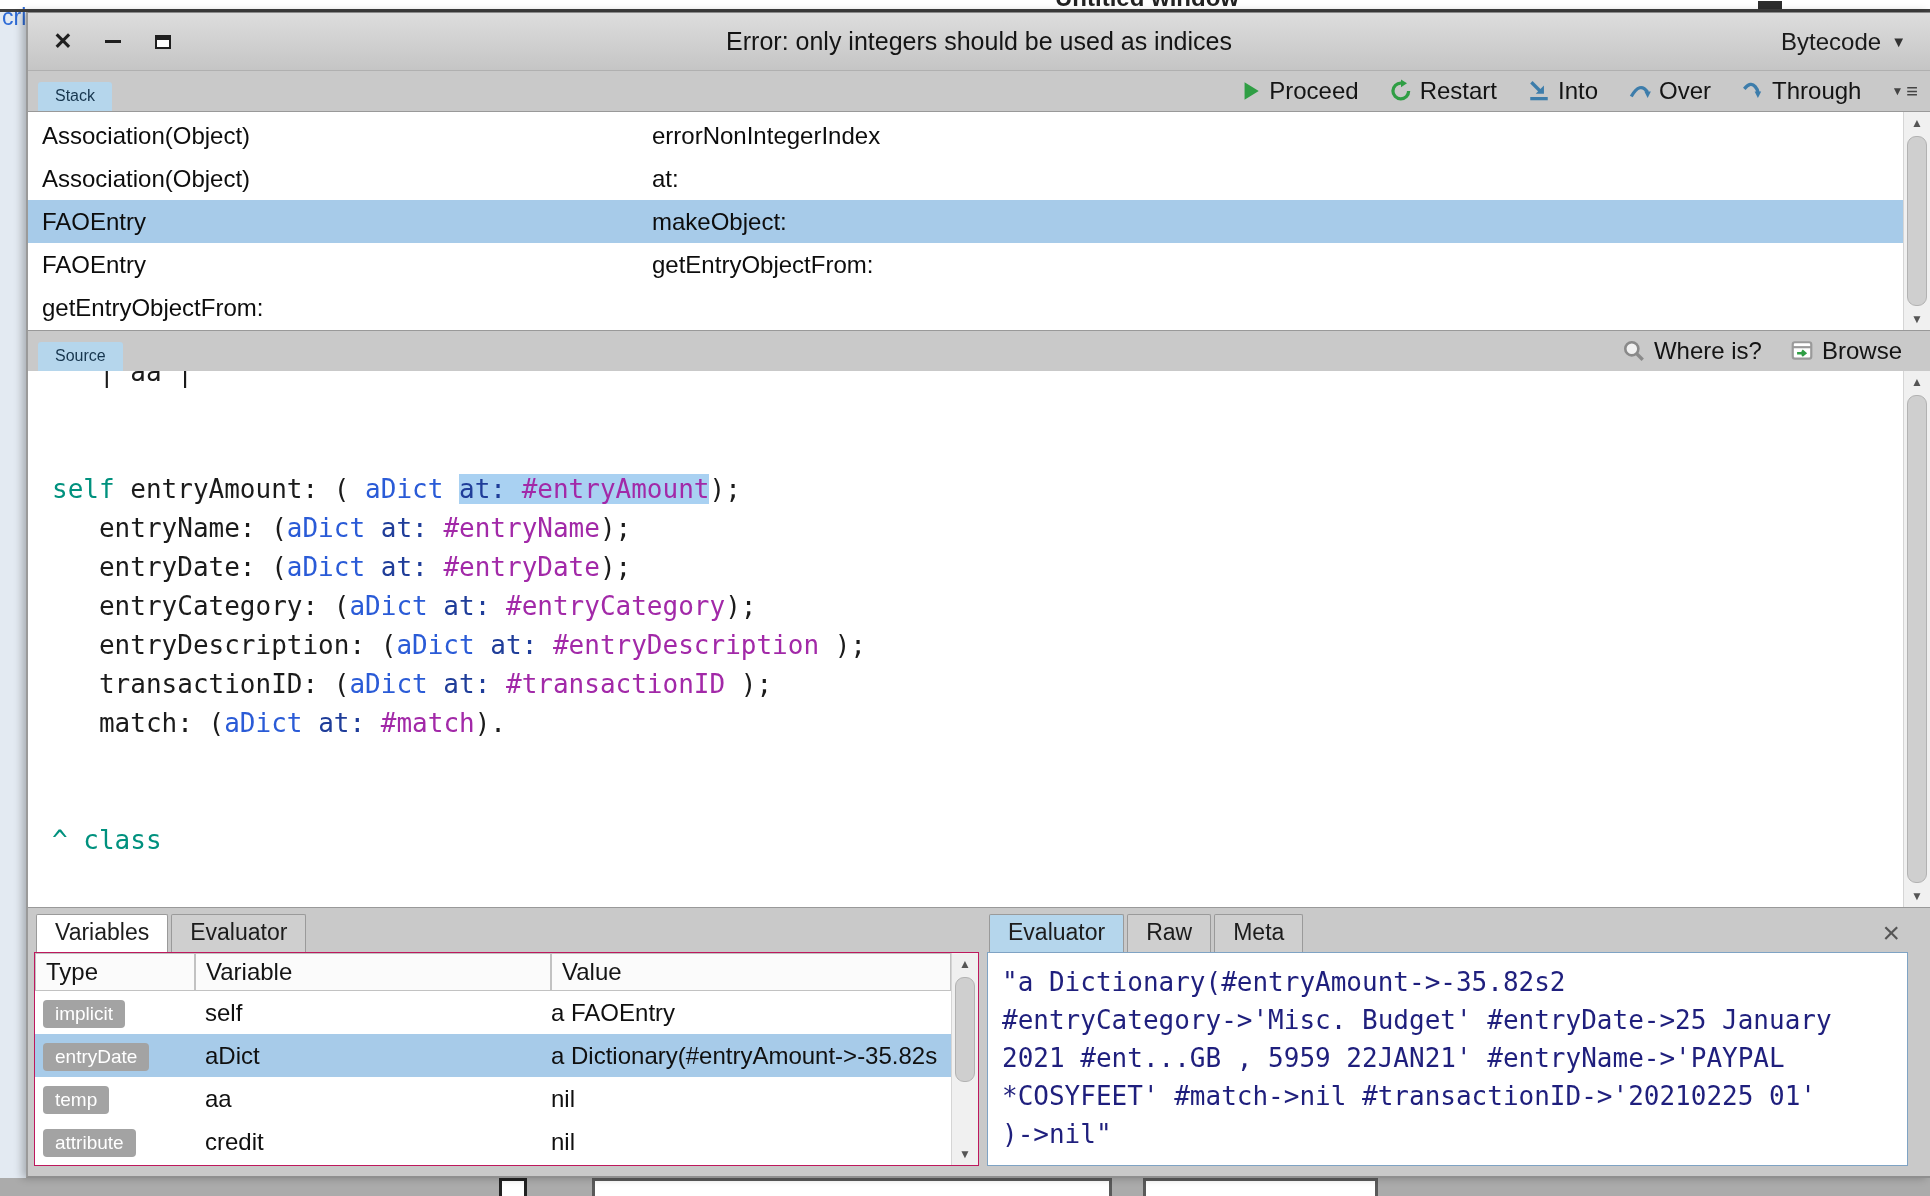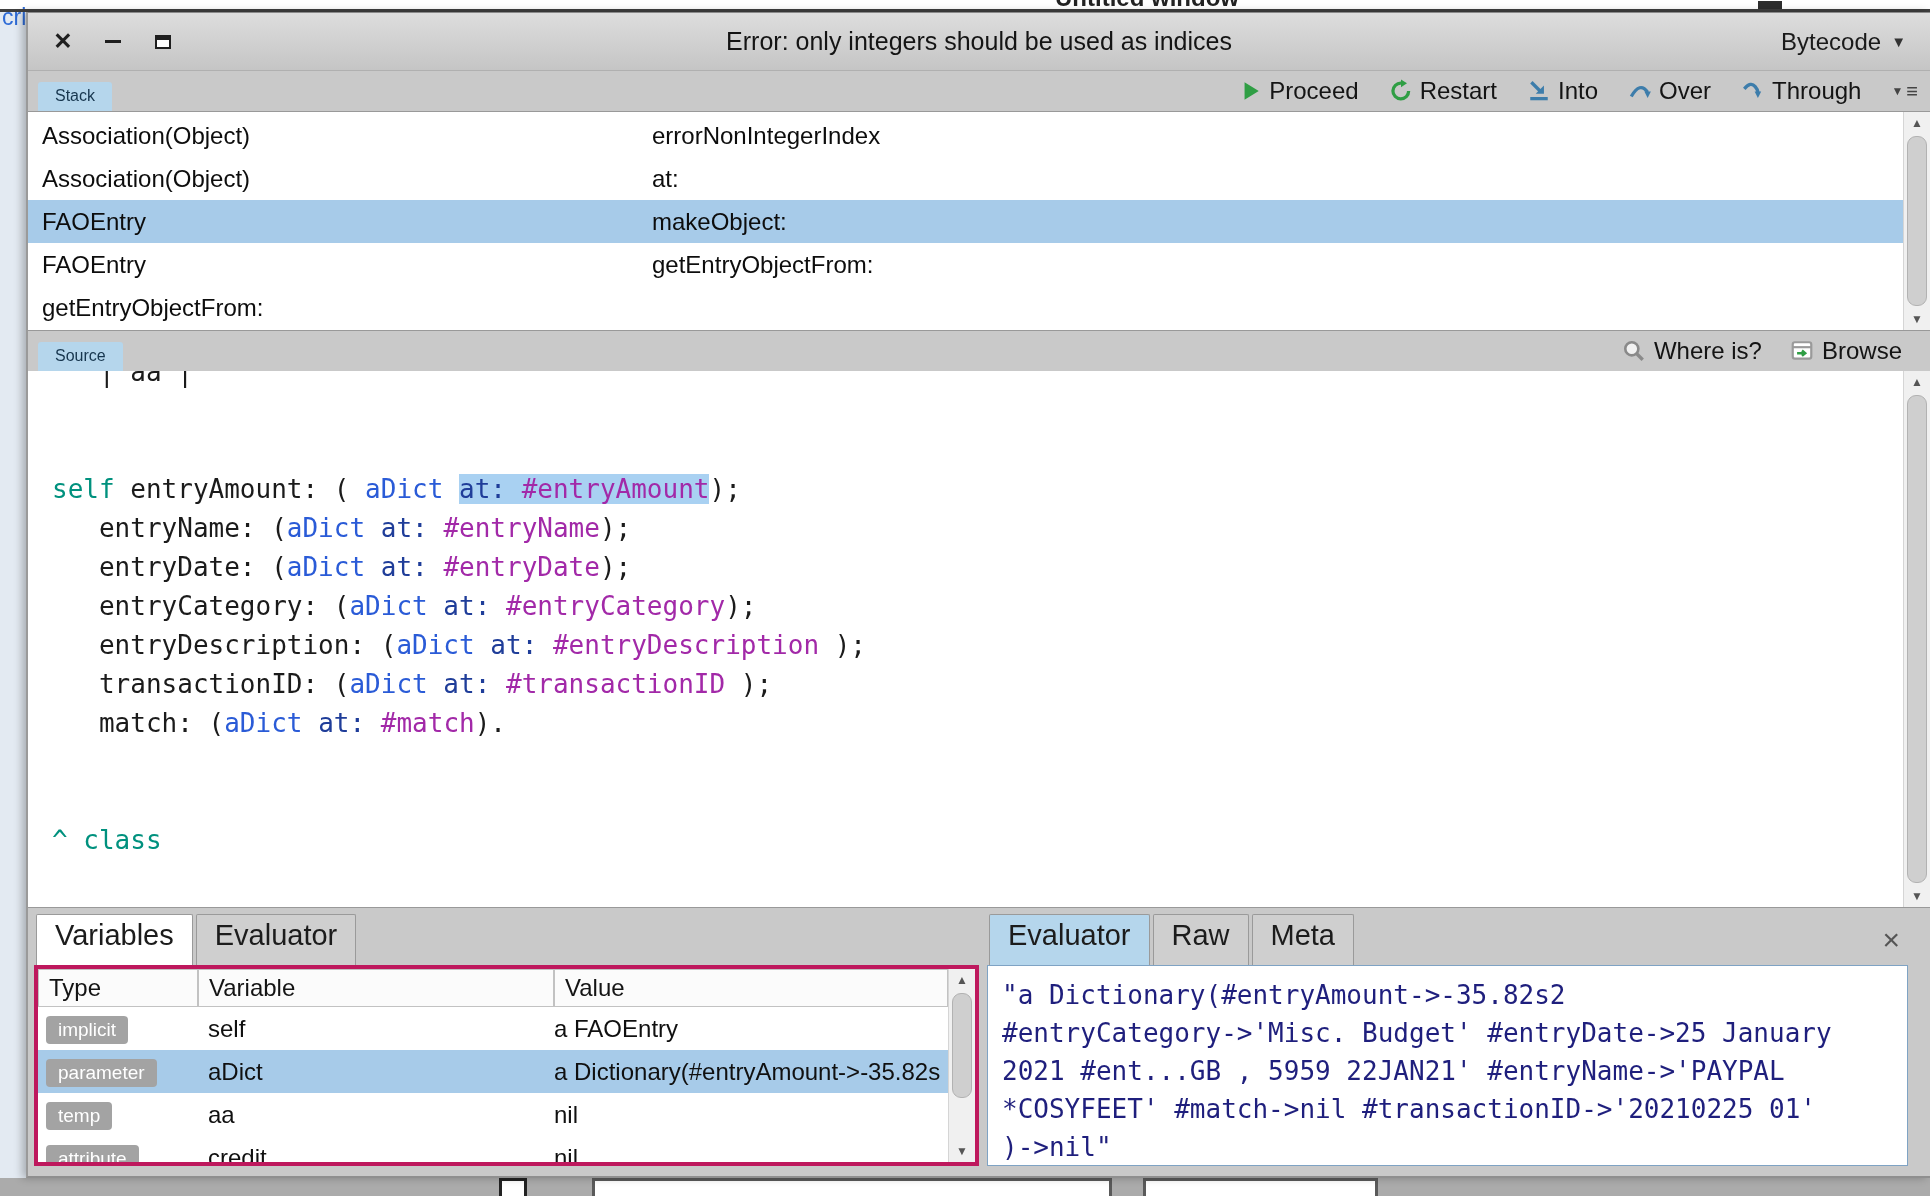--- a/index.html
+++ b/index.html
@@ -70,27 +70,27 @@
   .b { color:#2a5bd7; }
   .n { color:#1f3d99; }
   .m { color:#a229a8; }
   .hl { background:#a9d1f2; }
 
   .bottom { flex:0 0 268px; display:flex; gap:8px; padding:6px 22px 10px 6px; overflow:hidden; }
   .panel { display:flex; flex-direction:column; }
   .vars-panel { flex:0 0 945px; }
   .eval-panel { flex:1; }
   .ptabs { flex:0 0 36px; display:flex; align-items:flex-end; gap:3px; padding-left:2px; }
-  .ptab { font-size:29px; color:#1c1c1c; padding:4px 18px 13px; background:#cfcfcf; border:1px solid #9a9a9a;
+  .ptab { font-size:23px; color:#1c1c1c; padding:4px 18px 6px; background:#cfcfcf; border:1px solid #9a9a9a;
           border-bottom:none; border-radius:2px 2px 0 0; cursor:pointer; white-space:nowrap; }
   .ptab.active-white { background:#ffffff; }
   .ptab.active-blue { background:#b5d6ec; }
   .ptab-close { margin-left:auto; align-self:center; font-size:30px; color:#555; padding:0 8px; line-height:1; cursor:pointer; }
 
-  .vars-table { flex:1; display:flex; background:#fff; border:4px solid #be185d; overflow:hidden; }
+  .vars-table { flex:1; display:flex; background:#fff; border:1px solid #be185d; overflow:hidden; }
   .vars-main { flex:1; display:flex; flex-direction:column; overflow:hidden; }
   .vars-header { flex:0 0 38px; display:grid; grid-template-columns:160px 356px 1fr; }
   .hcell { border:1px solid #c2c2c2; background:#fbfbfb; font-size:24px; color:#141414; display:flex; align-items:center;
            padding-left:10px; }
   .vars-row { display:grid; grid-template-columns:160px 356px 1fr; height:43px; align-items:center; font-size:24px;
               color:#101010; cursor:pointer; }
   .vars-row.selected { background:#a7cbe9; }
   .vcell { overflow:hidden; white-space:nowrap; }
   .vname { padding-left:10px; }
   .badge { display:inline-block; margin-left:8px; background:#a3a3a3; color:#ffffff; font-size:19px; padding:3px 12px;
@@ -270,21 +270,21 @@
               <div class="hcell">Variable</div>
               <div class="hcell">Value</div>
             </div>
             <div id="vars-body">
                 <div class="vars-row">
                   <span class="vcell"><span class="badge">implicit</span></span>
                   <span class="vcell vname">self</span>
                   <span class="vcell vval">a FAOEntry</span>
                 </div>
                 <div class="vars-row selected">
-                  <span class="vcell"><span class="badge">parameter</span></span>
+                  <span class="vcell"><span class="badge">entryDate</span></span>
                   <span class="vcell vname">aDict</span>
                   <span class="vcell vval">a Dictionary(#entryAmount-&gt;-35.82s</span>
                 </div>
                 <div class="vars-row">
                   <span class="vcell"><span class="badge">temp</span></span>
                   <span class="vcell vname">aa</span>
                   <span class="vcell vval">nil</span>
                 </div>
                 <div class="vars-row">
                   <span class="vcell"><span class="badge">attribute</span></span>

